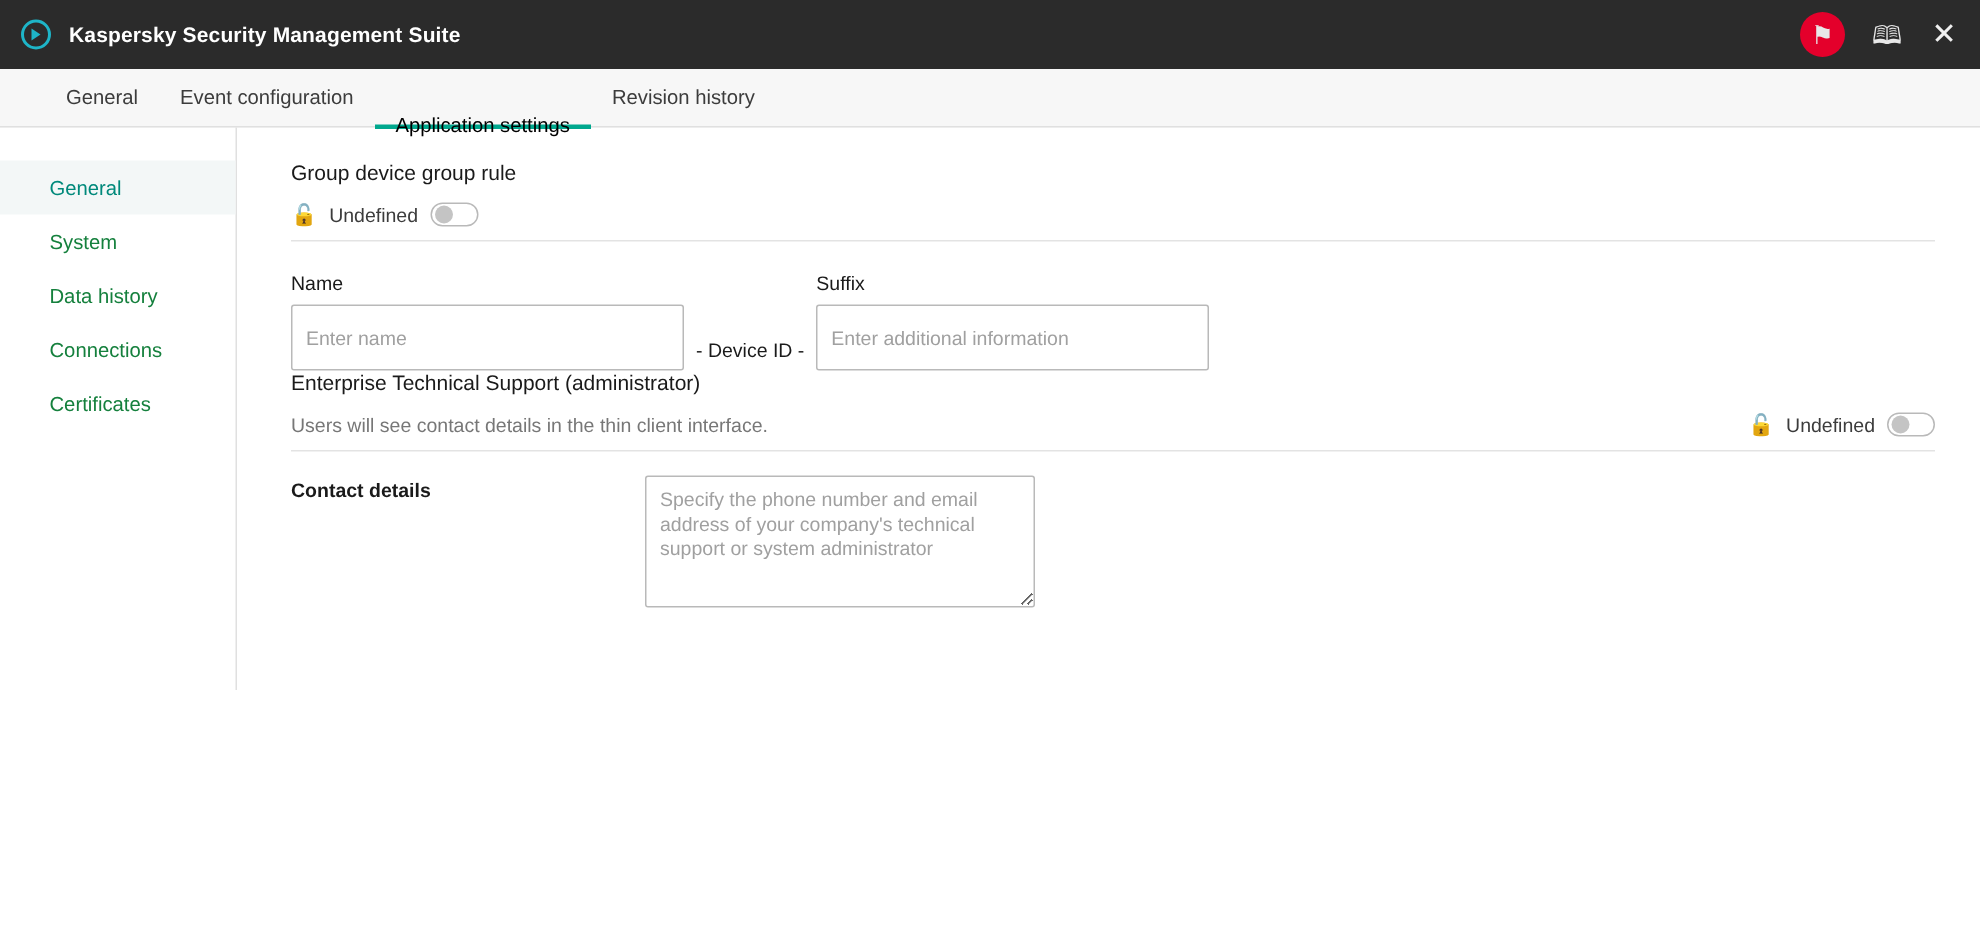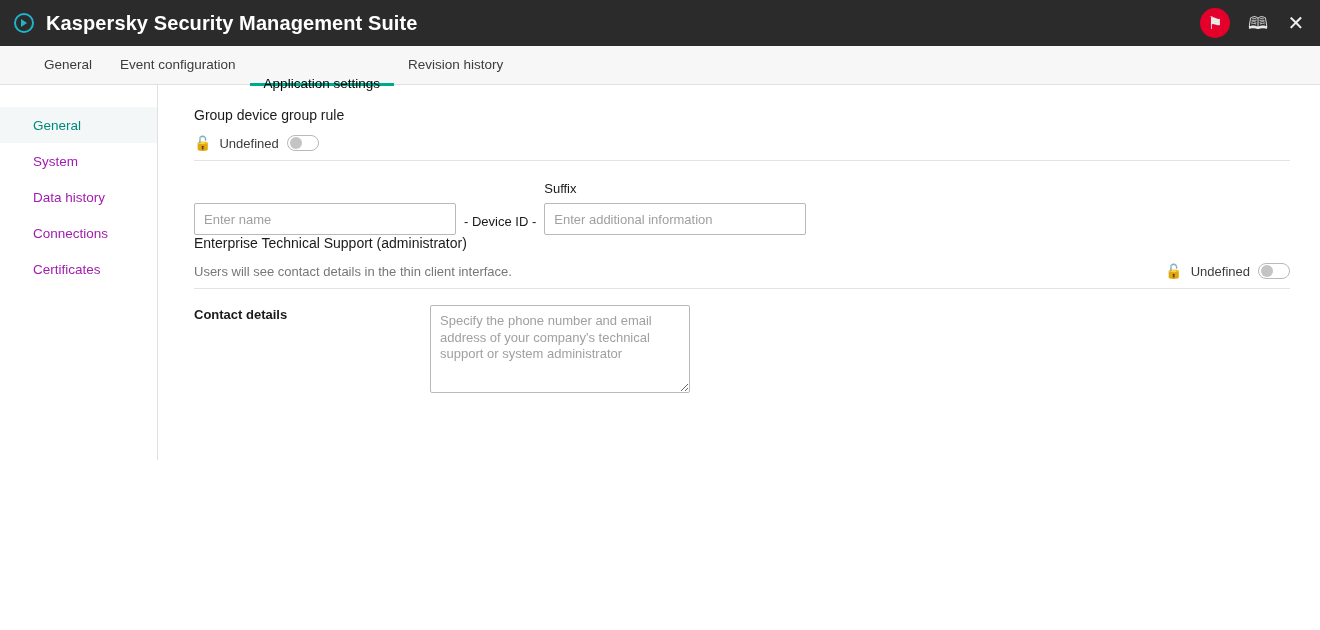--- a/index.html
+++ b/index.html
@@ -35,21 +35,21 @@
     position: absolute;
     left: 50%; top: 50%;
     transform: translate(-50%,-50%);
     width: 0; height: 0;
     border-left: 6px solid #1eb5c8;
     border-top: 4px solid transparent;
     border-bottom: 4px solid transparent;
   }
   .app-title {
     color: #ffffff;
-    font-size: 20px;
+    font-size: 14px;
     font-weight: bold;
     letter-spacing: .1px;
   }
   .titlebar-right {
     margin-left: auto;
     display: flex;
     align-items: center;
     gap: 18px;
   }
   .badge-circle {
@@ -110,21 +110,21 @@
     border-right: 1px solid #e0e0e0;
     padding-top: 22px;
     height: 375px;
   }
   .side-item {
     height: 36px;
     display: flex;
     align-items: center;
     padding-left: 33px;
     font-size: 13.5px;
-    color: #a21caf;
+    color: #15803d;
     cursor: pointer;
   }
   .side-item.active {
     color: #00897b;
     background: #f3f7f7;
   }
 
   .content {
     flex: 1 1 auto;
     padding: 22px 30px 0 36px;
@@ -191,21 +191,21 @@
     display: flex;
     flex-direction: column;
   }
   .field-label {
     font-size: 13px;
     color: #1a1a1a;
     margin-bottom: 7px;
   }
   input[type="text"] {
     width: 262px;
-    height: 32px;
+    height: 44px;
     border: 1px solid #b9b9b9;
     border-radius: 2px;
     padding: 0 9px;
     font-size: 13px;
     color: #15803d;
     font-family: "Liberation Sans", sans-serif;
     background: #ffffff;
   }
   input[type="text"]::placeholder { color: #a0a0a0; }
   .mid-text {
@@ -285,20 +285,21 @@
           <span class="lock-icon">🔓</span>
           <span class="undefined-label">Undefined</span>
           <div class="switch">
             <div class="knob"></div>
           </div>
         </div>
       </div>
 
       <div class="field-row">
         <div class="field">
+          <span class="field-label">Name</span>
           <input type="text" placeholder="Enter name" style="">
         </div>
         <div class="mid-text">- Device ID -</div>
         <div class="field">
           <span class="field-label">Suffix</span>
           <input type="text" placeholder="Enter additional information" style="">
         </div>
       </div>
     </div>
 

